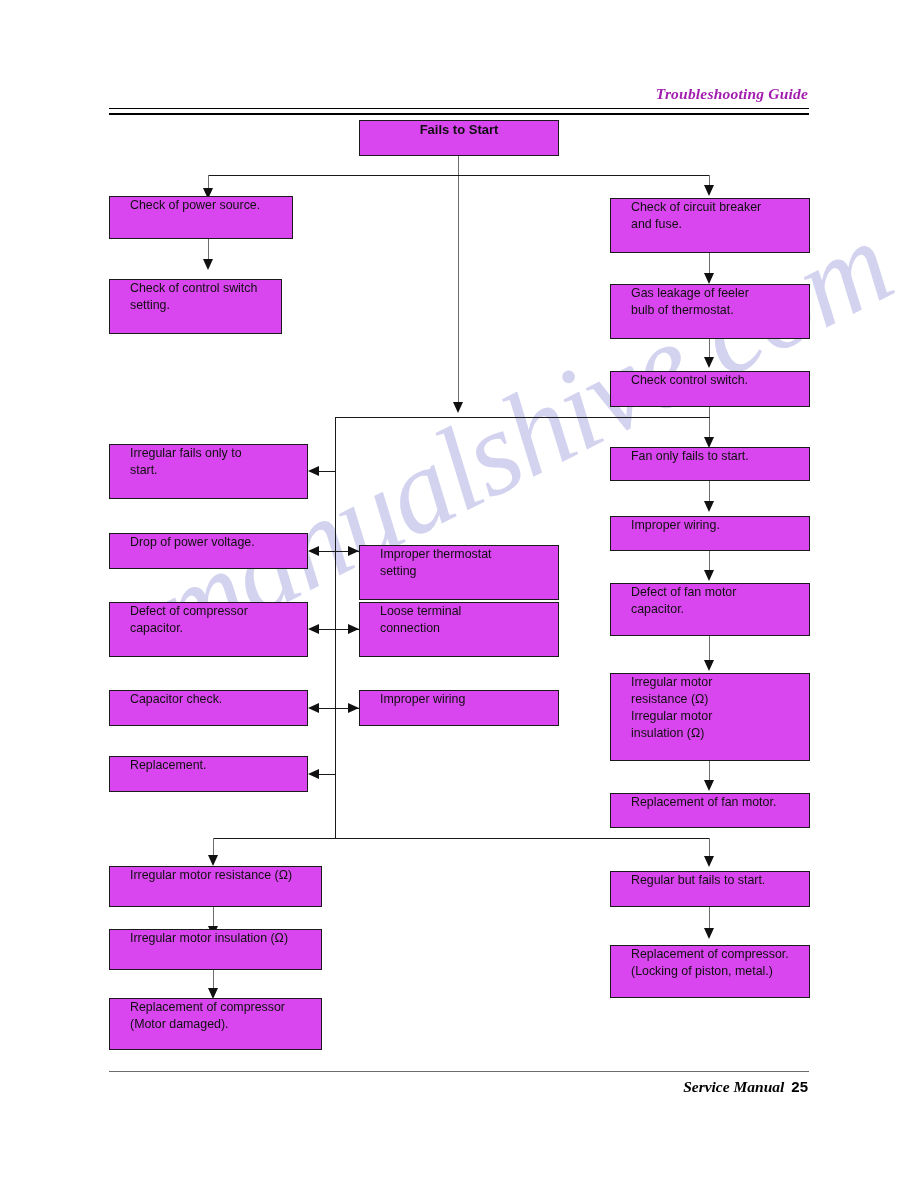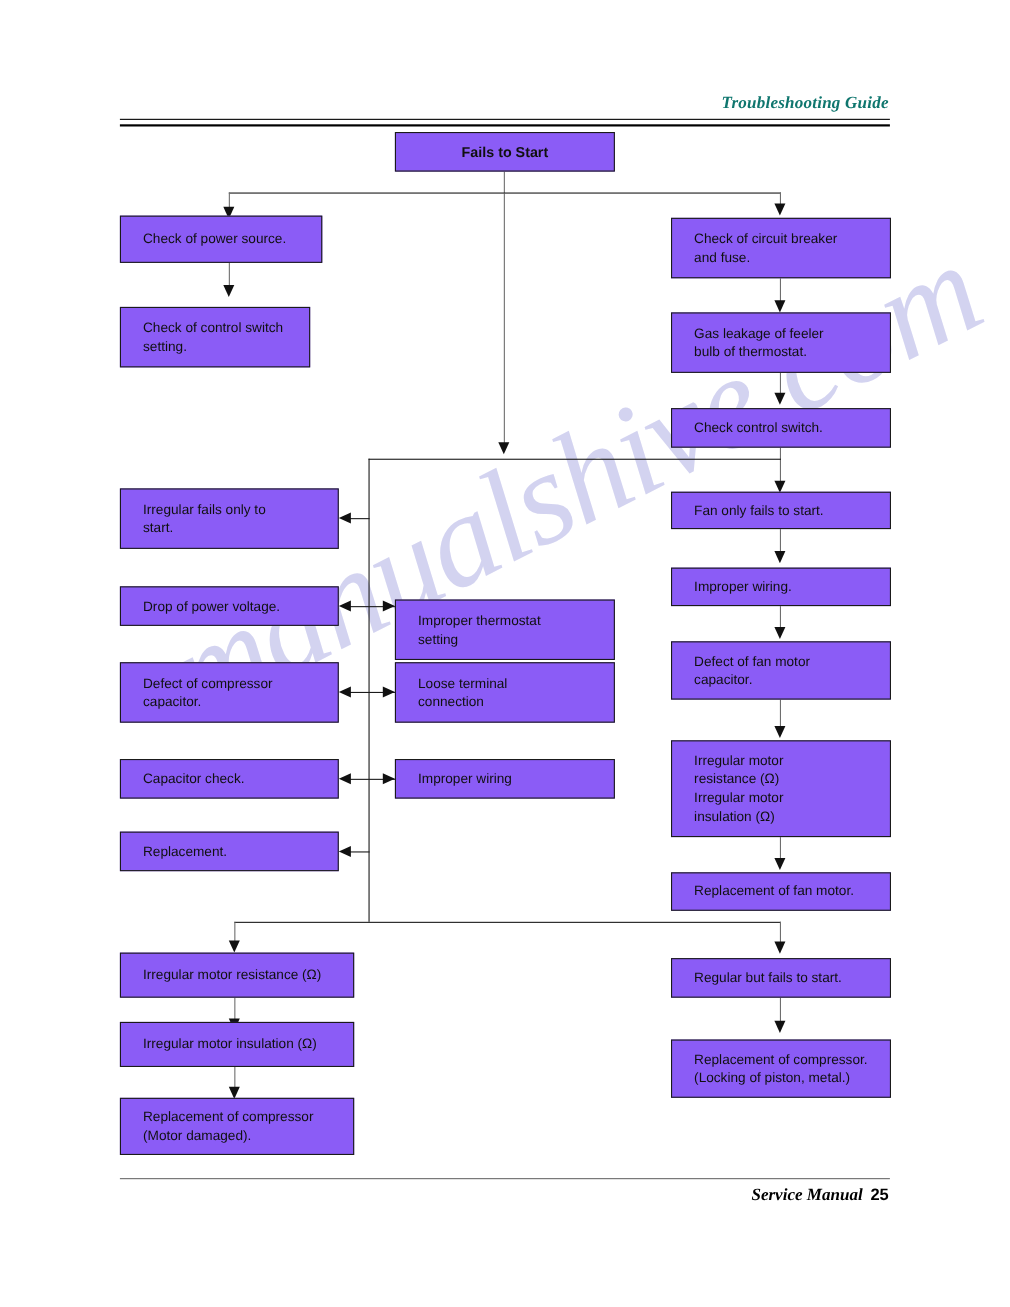--- a/index.html
+++ b/index.html
@@ -40,21 +40,21 @@
 
   
   .hdr-title {
     position: absolute;
     right: 110px;
     top: 85px;
     font-family: "Liberation Serif", serif;
     font-style: italic;
     font-weight: bold;
     font-size: 15.5px;
-    color: #0f766e;
+    color: #a21caf;
     letter-spacing: .2px;
     z-index: 5;
   }
   .hdr-rule {
     position: absolute;
     left: 109px;
     top: 108px;
     width: 700px;
     height: 4px;
     border-top: 1px solid #000;
@@ -88,28 +88,28 @@
     font-weight: bold;
     font-size: 15px;
     margin-left: 7px;
   }
 
   
   .box {
     position: absolute;
     box-sizing: border-box;
     border: 1.6px solid #1a1a1a;
-    background: #8b5cf6;
+    background: #d946ef;
     font-size: 12.4px;
     line-height: 17px;
     color: #101010;
     padding: 0 0 0 20px;
     display: flex;
     flex-direction: column;
-    justify-content: center;
+    justify-content: flex-start;
     z-index: 3;
   }
   .box.center {
     padding-left: 0;
     align-items: center;
     font-weight: bold;
     font-size: 13px;
   }
   .box span { display: block; white-space: pre-line; }
 

